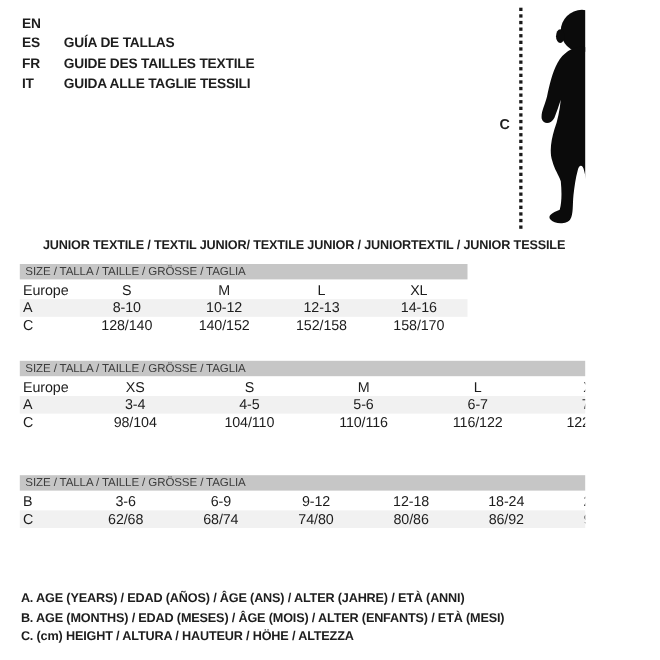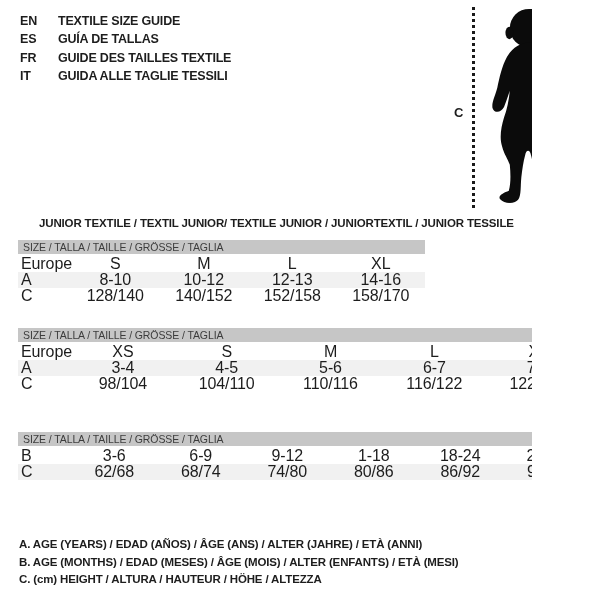--- a/index.html
+++ b/index.html
@@ -31,38 +31,37 @@
   .sec2{top:320px;width:572px;}
   .sec3{top:425px;width:572px;}
   .sec-title{font-size:11.5px;font-weight:bold;line-height:16px;letter-spacing:-0.15px;padding-left:1px;white-space:nowrap;margin-left:20px;}
   .sec1 .size-table{margin-top:9px;}
   .sec2 .size-table{margin-top:8px;}
   .sec3 .size-table{margin-top:7px;}
   .size-bar{
     height:14px;line-height:14px;background:var(--bar);color:#3c3c3c;
     font-size:10.5px;padding-left:5px;margin-bottom:2px;letter-spacing:-0.1px;
   }
-  .trow{display:flex;height:16px;line-height:16px;font-size:16px;letter-spacing:-0.1px;}
+  .trow{display:flex;height:16px;line-height:16px;font-size:13px;letter-spacing:-0.1px;}
   .trow.shaded{background:var(--shade);}
   .tlabel{width:53px;flex:0 0 53px;padding-left:3px;text-align:left;}
   .tcell{flex:1;text-align:center;}
 
   
   .notes{position:absolute;left:19px;top:536px;}
   .note-line{font-size:11.5px;font-weight:bold;line-height:17.6px;letter-spacing:-0.15px;white-space:nowrap;}
 </style>
 </head>
 <body>
 
 <div class="page">
 
   <div class="lang-block" id="langs">
       <div class="lang-row">
         <span class="lang-code">EN</span>
-        <span class="lang-title">TEXTILE SIZE GUIDE</span>
       </div>
       <div class="lang-row">
         <span class="lang-code">ES</span>
         <span class="lang-title">GUÍA DE TALLAS</span>
       </div>
       <div class="lang-row">
         <span class="lang-code">FR</span>
         <span class="lang-title">GUIDE DES TAILLES TEXTILE</span>
       </div>
       <div class="lang-row">
@@ -176,21 +175,21 @@
 
   <div class="table-sec sec3">
     <div class="size-table">
       <div class="size-bar">SIZE / TALLA / TAILLE / GRÖSSE / TAGLIA</div>
       <div class="tbody">
           <div class="trow">
             <div class="tlabel">B</div>
             <div class="tcell">3-6</div>
             <div class="tcell">6-9</div>
             <div class="tcell">9-12</div>
-            <div class="tcell">1-18</div>
+            <div class="tcell">12-18</div>
             <div class="tcell">18-24</div>
             <div class="tcell">24-36</div>
           </div>
           <div class="trow shaded">
             <div class="tlabel">C</div>
             <div class="tcell">62/68</div>
             <div class="tcell">68/74</div>
             <div class="tcell">74/80</div>
             <div class="tcell">80/86</div>
             <div class="tcell">86/92</div>

